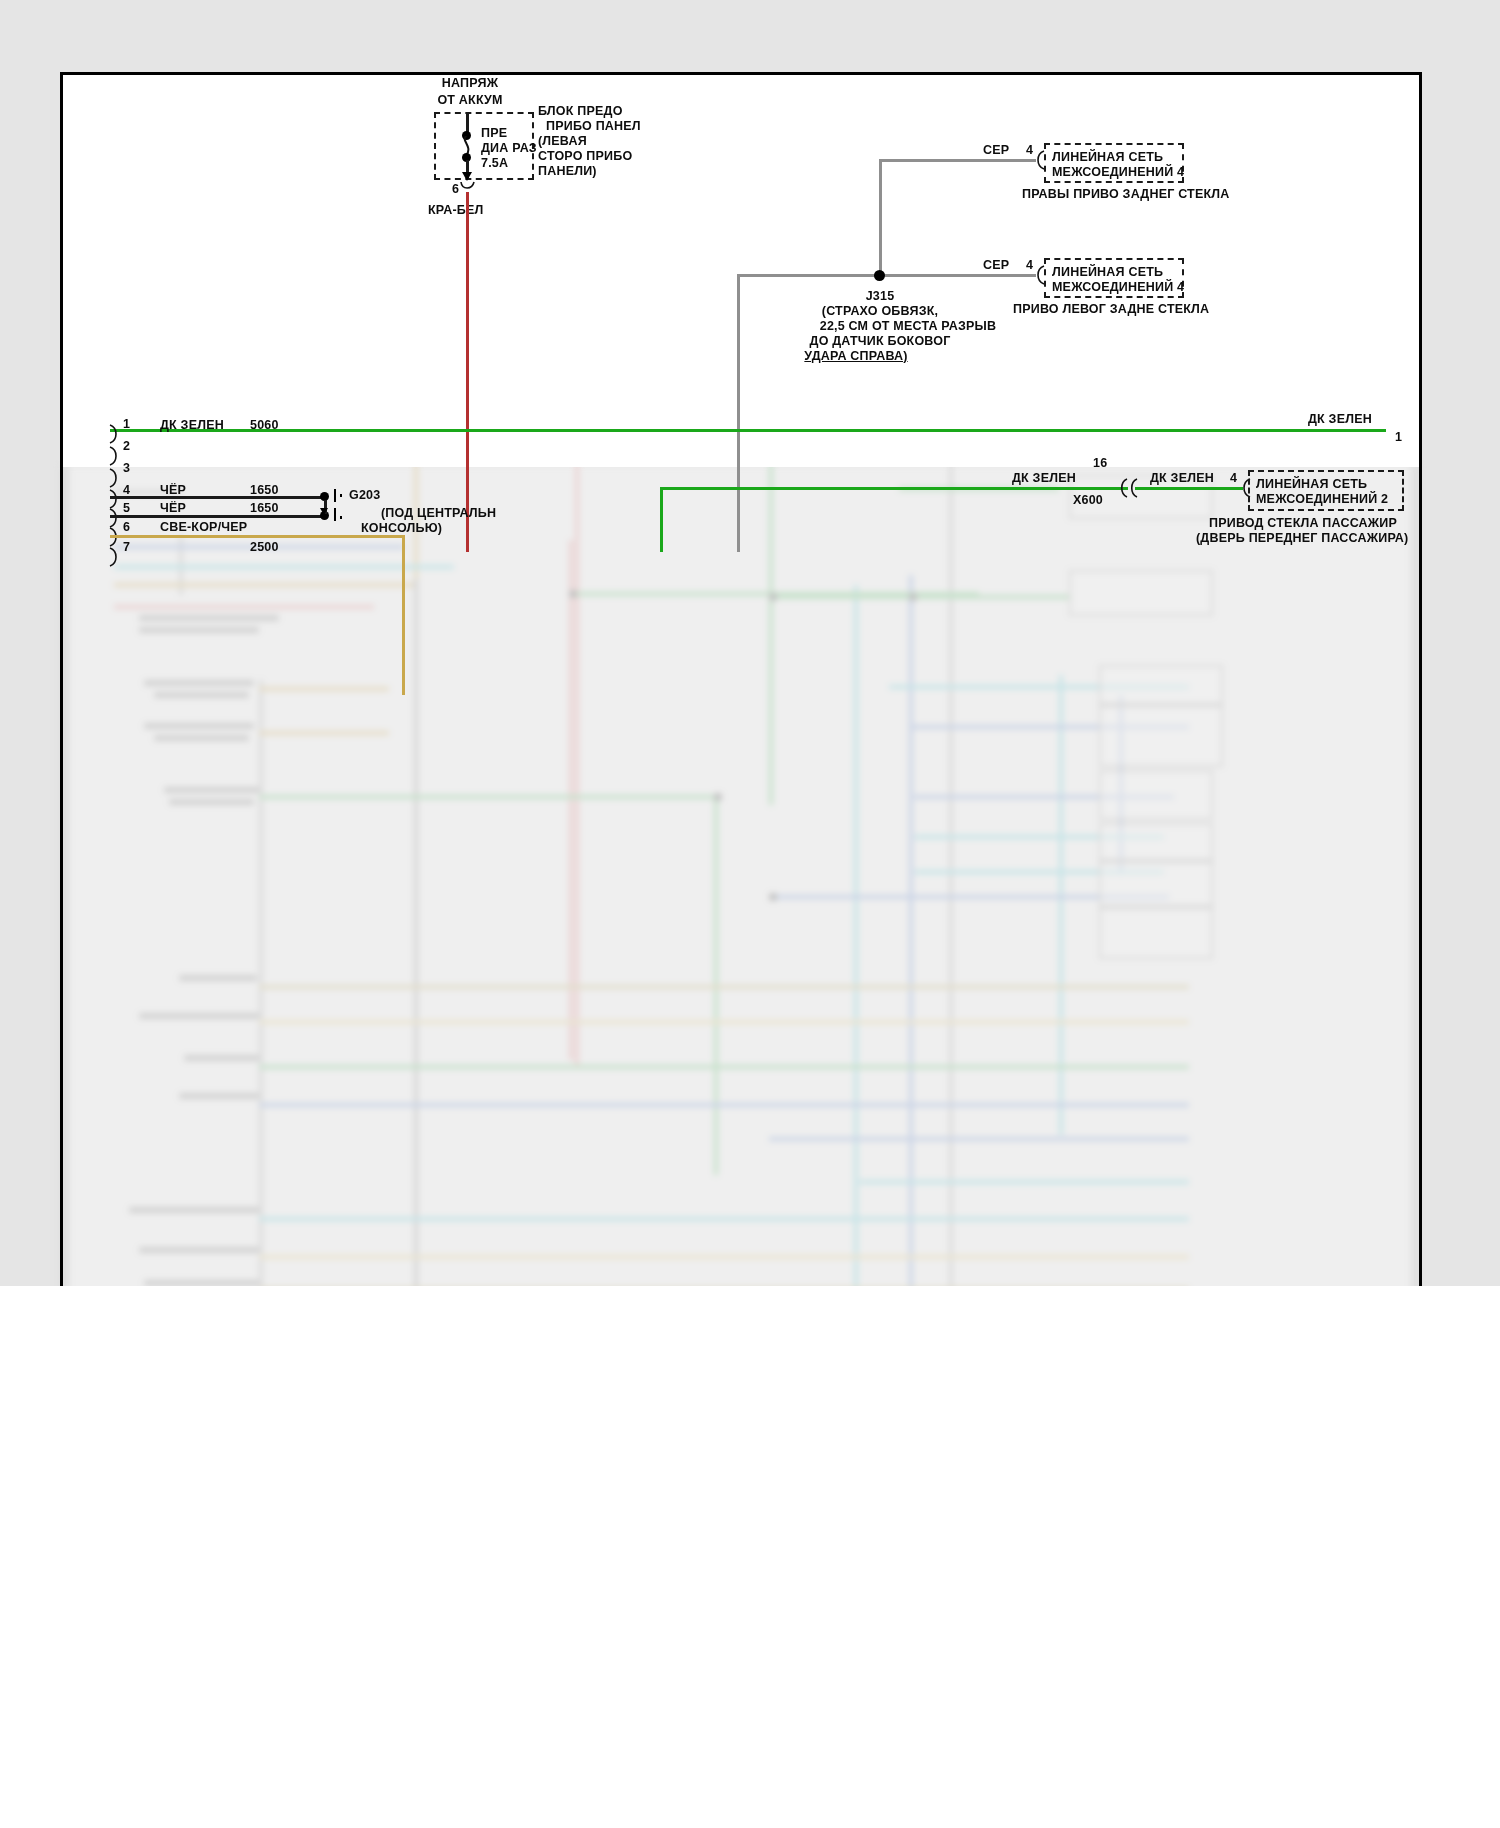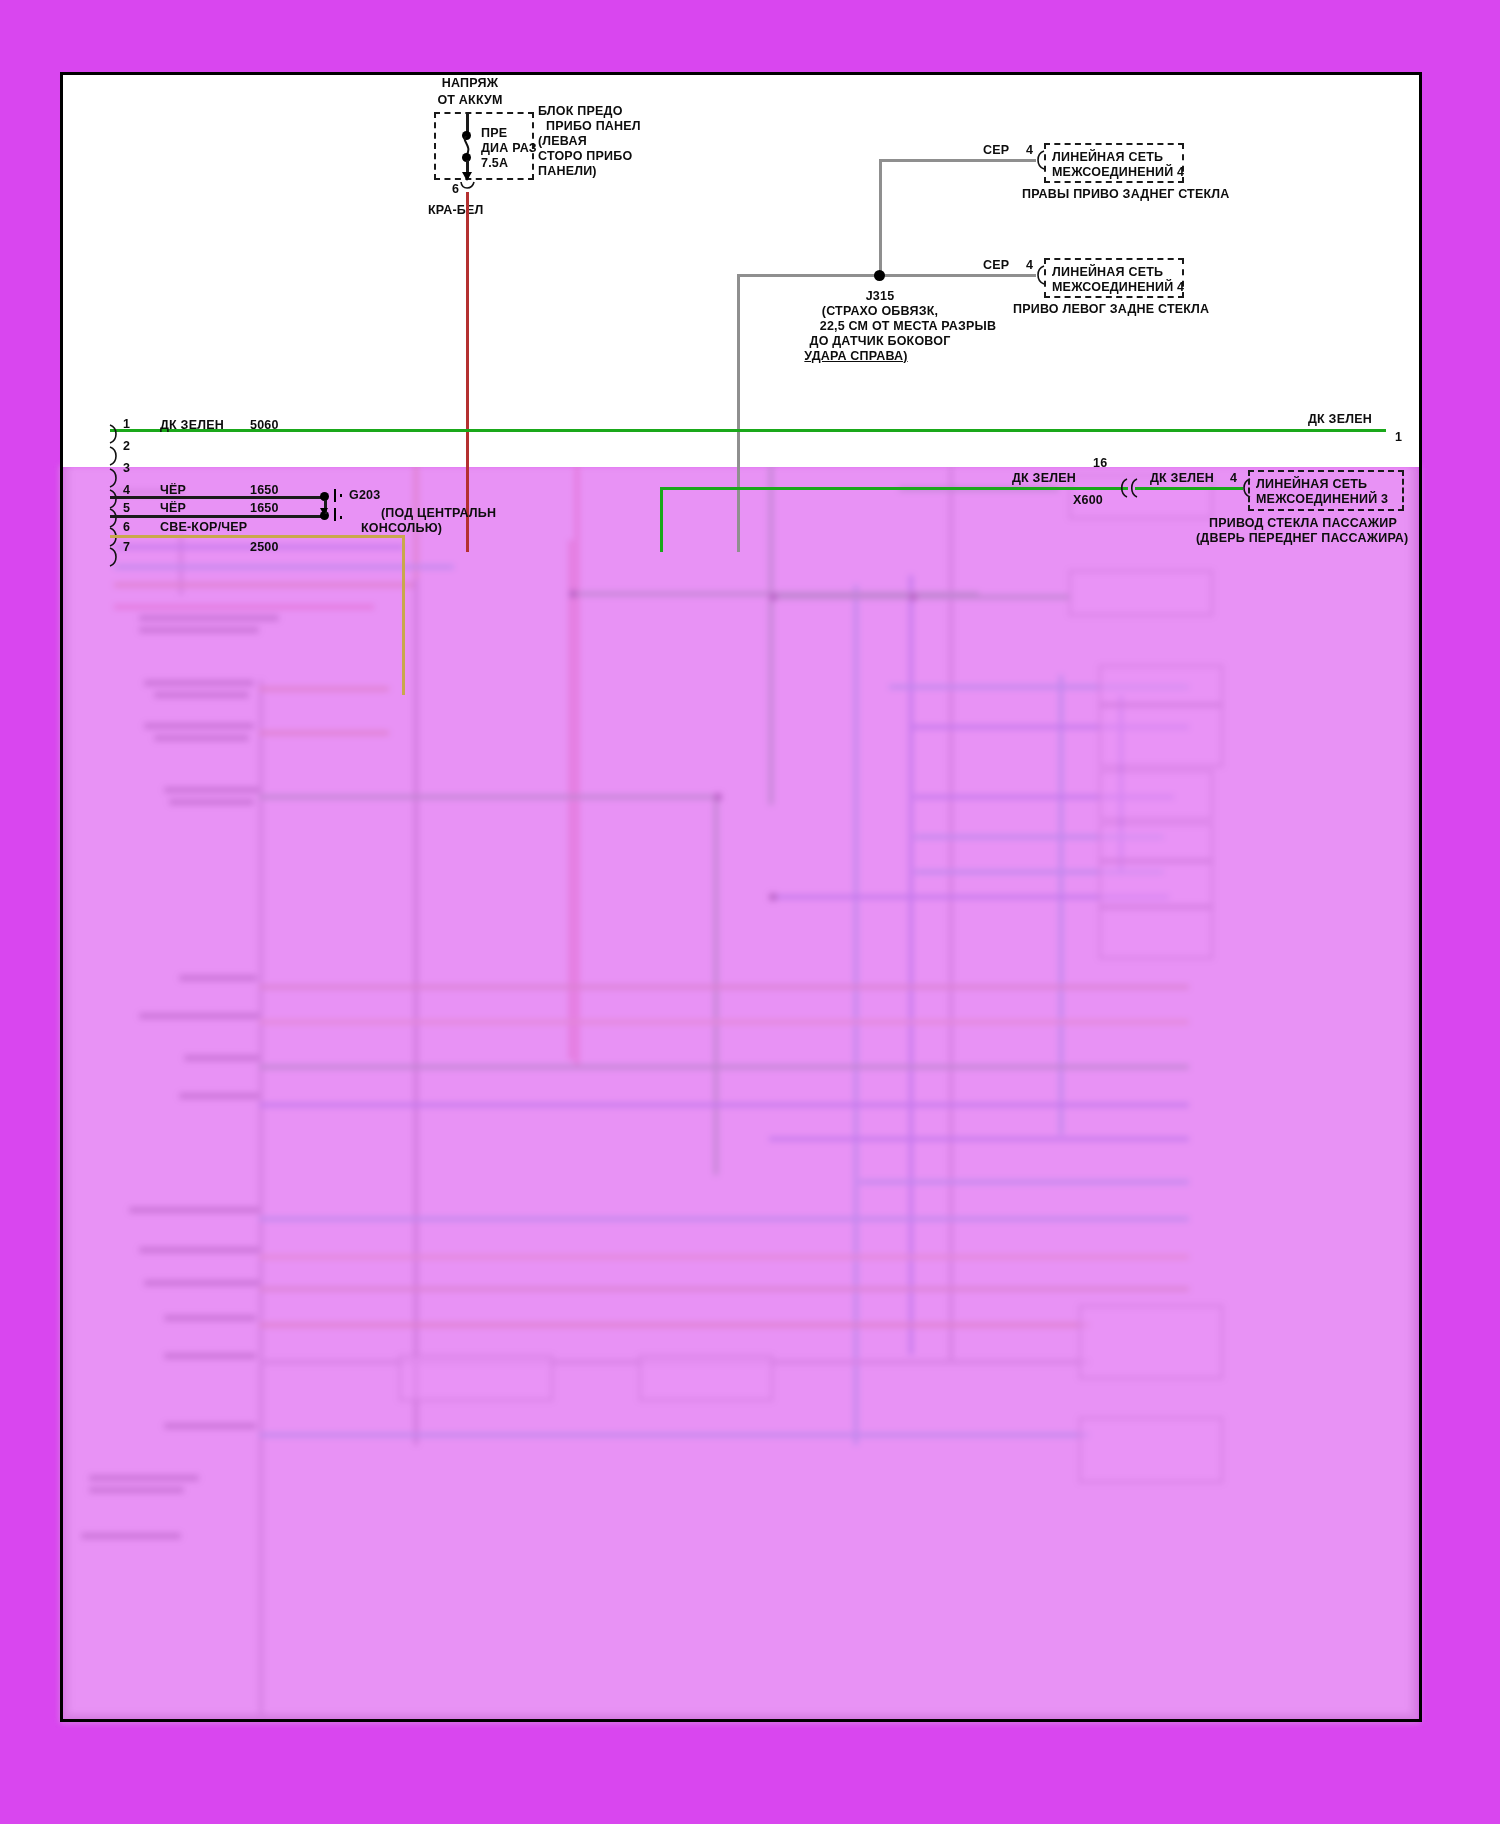--- a/index.html
+++ b/index.html
@@ -1,17 +1,17 @@
 <!DOCTYPE html>
 <html><head>
 <meta charset="utf-8">
 <style>
   html,body{margin:0;padding:0;background:#fff;}
   body{font-family:"Liberation Sans",sans-serif;}
-  #page{position:relative;width:1500px;height:1824px;background:#d946ef;overflow:hidden;}
+  #page{position:relative;width:1500px;height:1286px;background:#e5e5e5;overflow:hidden;}
 
   
   #faded{
     position:absolute;left:60px;top:465px;width:1360px;height:1258px;
     background:#fcfcfc;
     filter:blur(3.2px);opacity:.42;
     border-left:9px solid #d9d9d9;
     border-right:9px solid #d9d9d9;
     border-bottom:9px solid #d3d3d3;
     box-sizing:border-box;
@@ -305,17 +305,17 @@
 
   <div class="wire h green" style="left:1135px;top:487px;width:108px;"></div>
   <div class="lbl b" style="left:1150px;top:471px;">ДК ЗЕЛЕН</div>
   <div class="lbl b" style="left:1230px;top:471px;">4</div>
   <svg style="position:absolute;left:1240px;top:478px;" width="12" height="20">
     <path d="M10 1 C 2 4, 2 16, 10 19" stroke="#111" stroke-width="1.6" fill="none"></path>
   </svg>
 
   <div class="dashbox" style="left:1248px;top:470px;width:156px;height:41px;"></div>
   <div class="lbl b" style="left:1256px;top:477px;">ЛИНЕЙНАЯ СЕТЬ</div>
-  <div class="lbl b" style="left:1256px;top:492px;">МЕЖСОЕДИНЕНИЙ 3</div>
+  <div class="lbl b" style="left:1256px;top:492px;">МЕЖСОЕДИНЕНИЙ 2</div>
   <div class="lbl b" style="left:1209px;top:516px;">ПРИВОД СТЕКЛА ПАССАЖИР</div>
   <div class="lbl b" style="left:1196px;top:531px;">(ДВЕРЬ ПЕРЕДНЕГ ПАССАЖИРА)</div>
 
 </div>
 
 </body></html>

